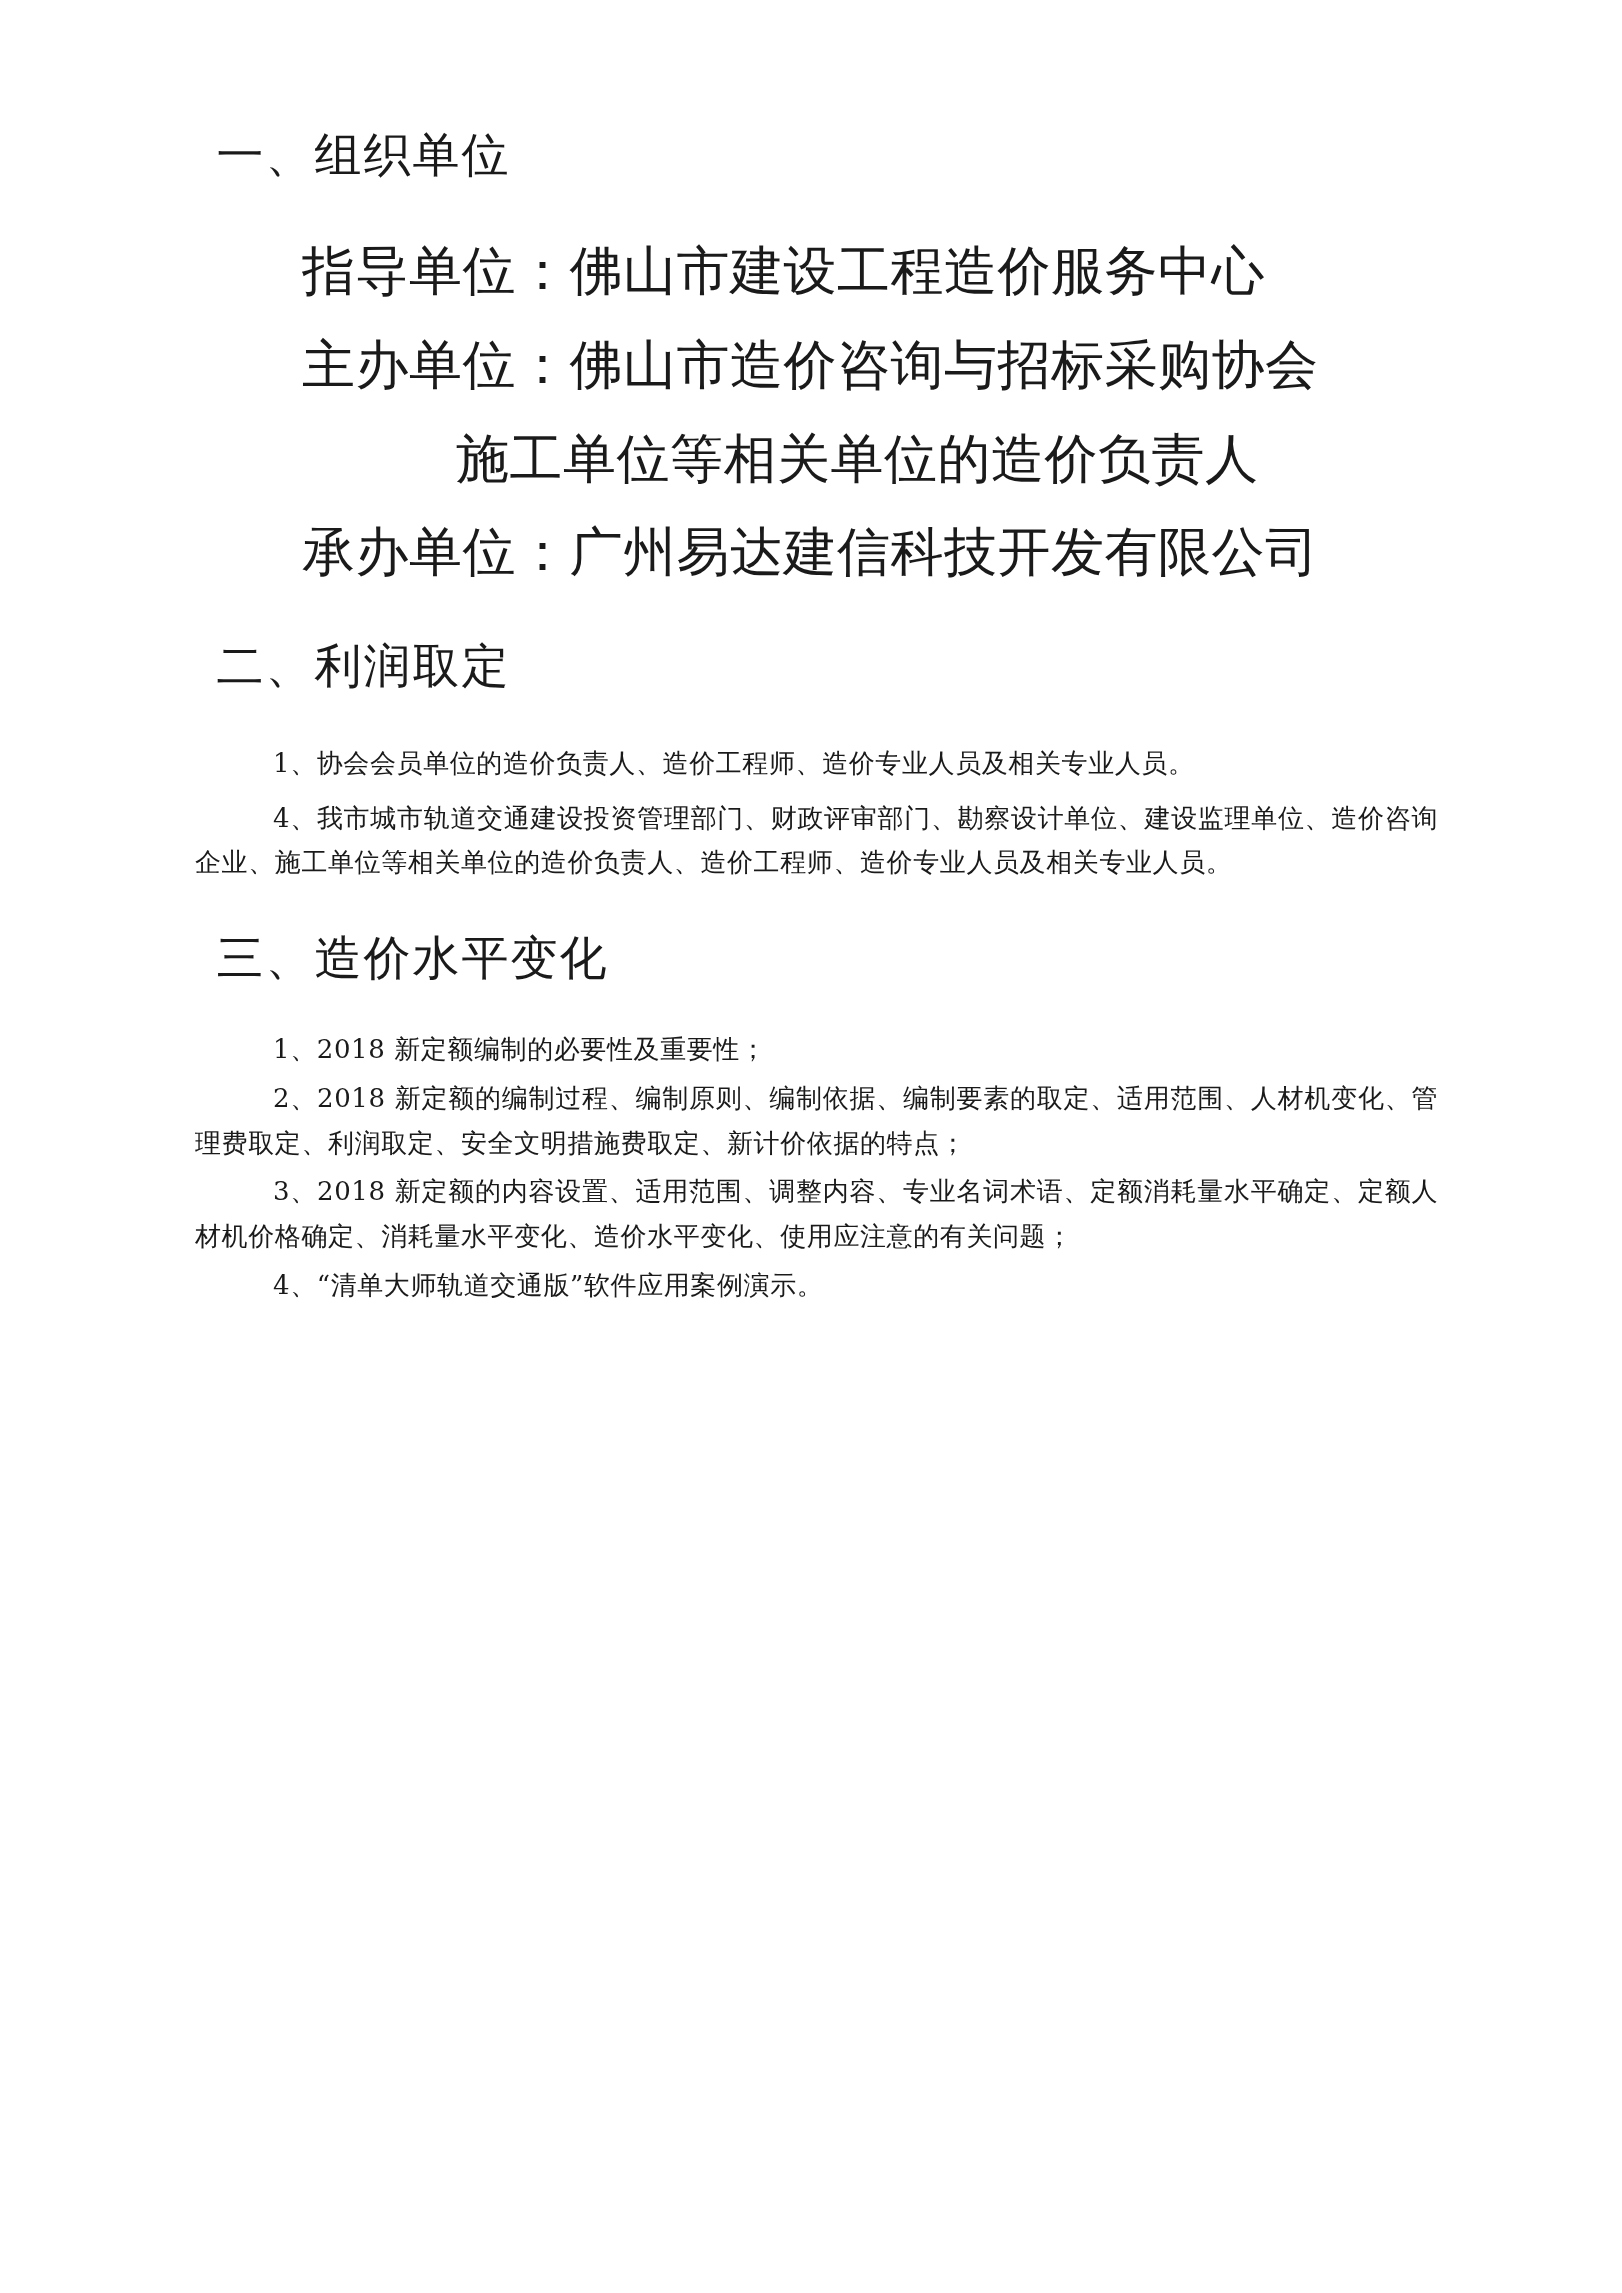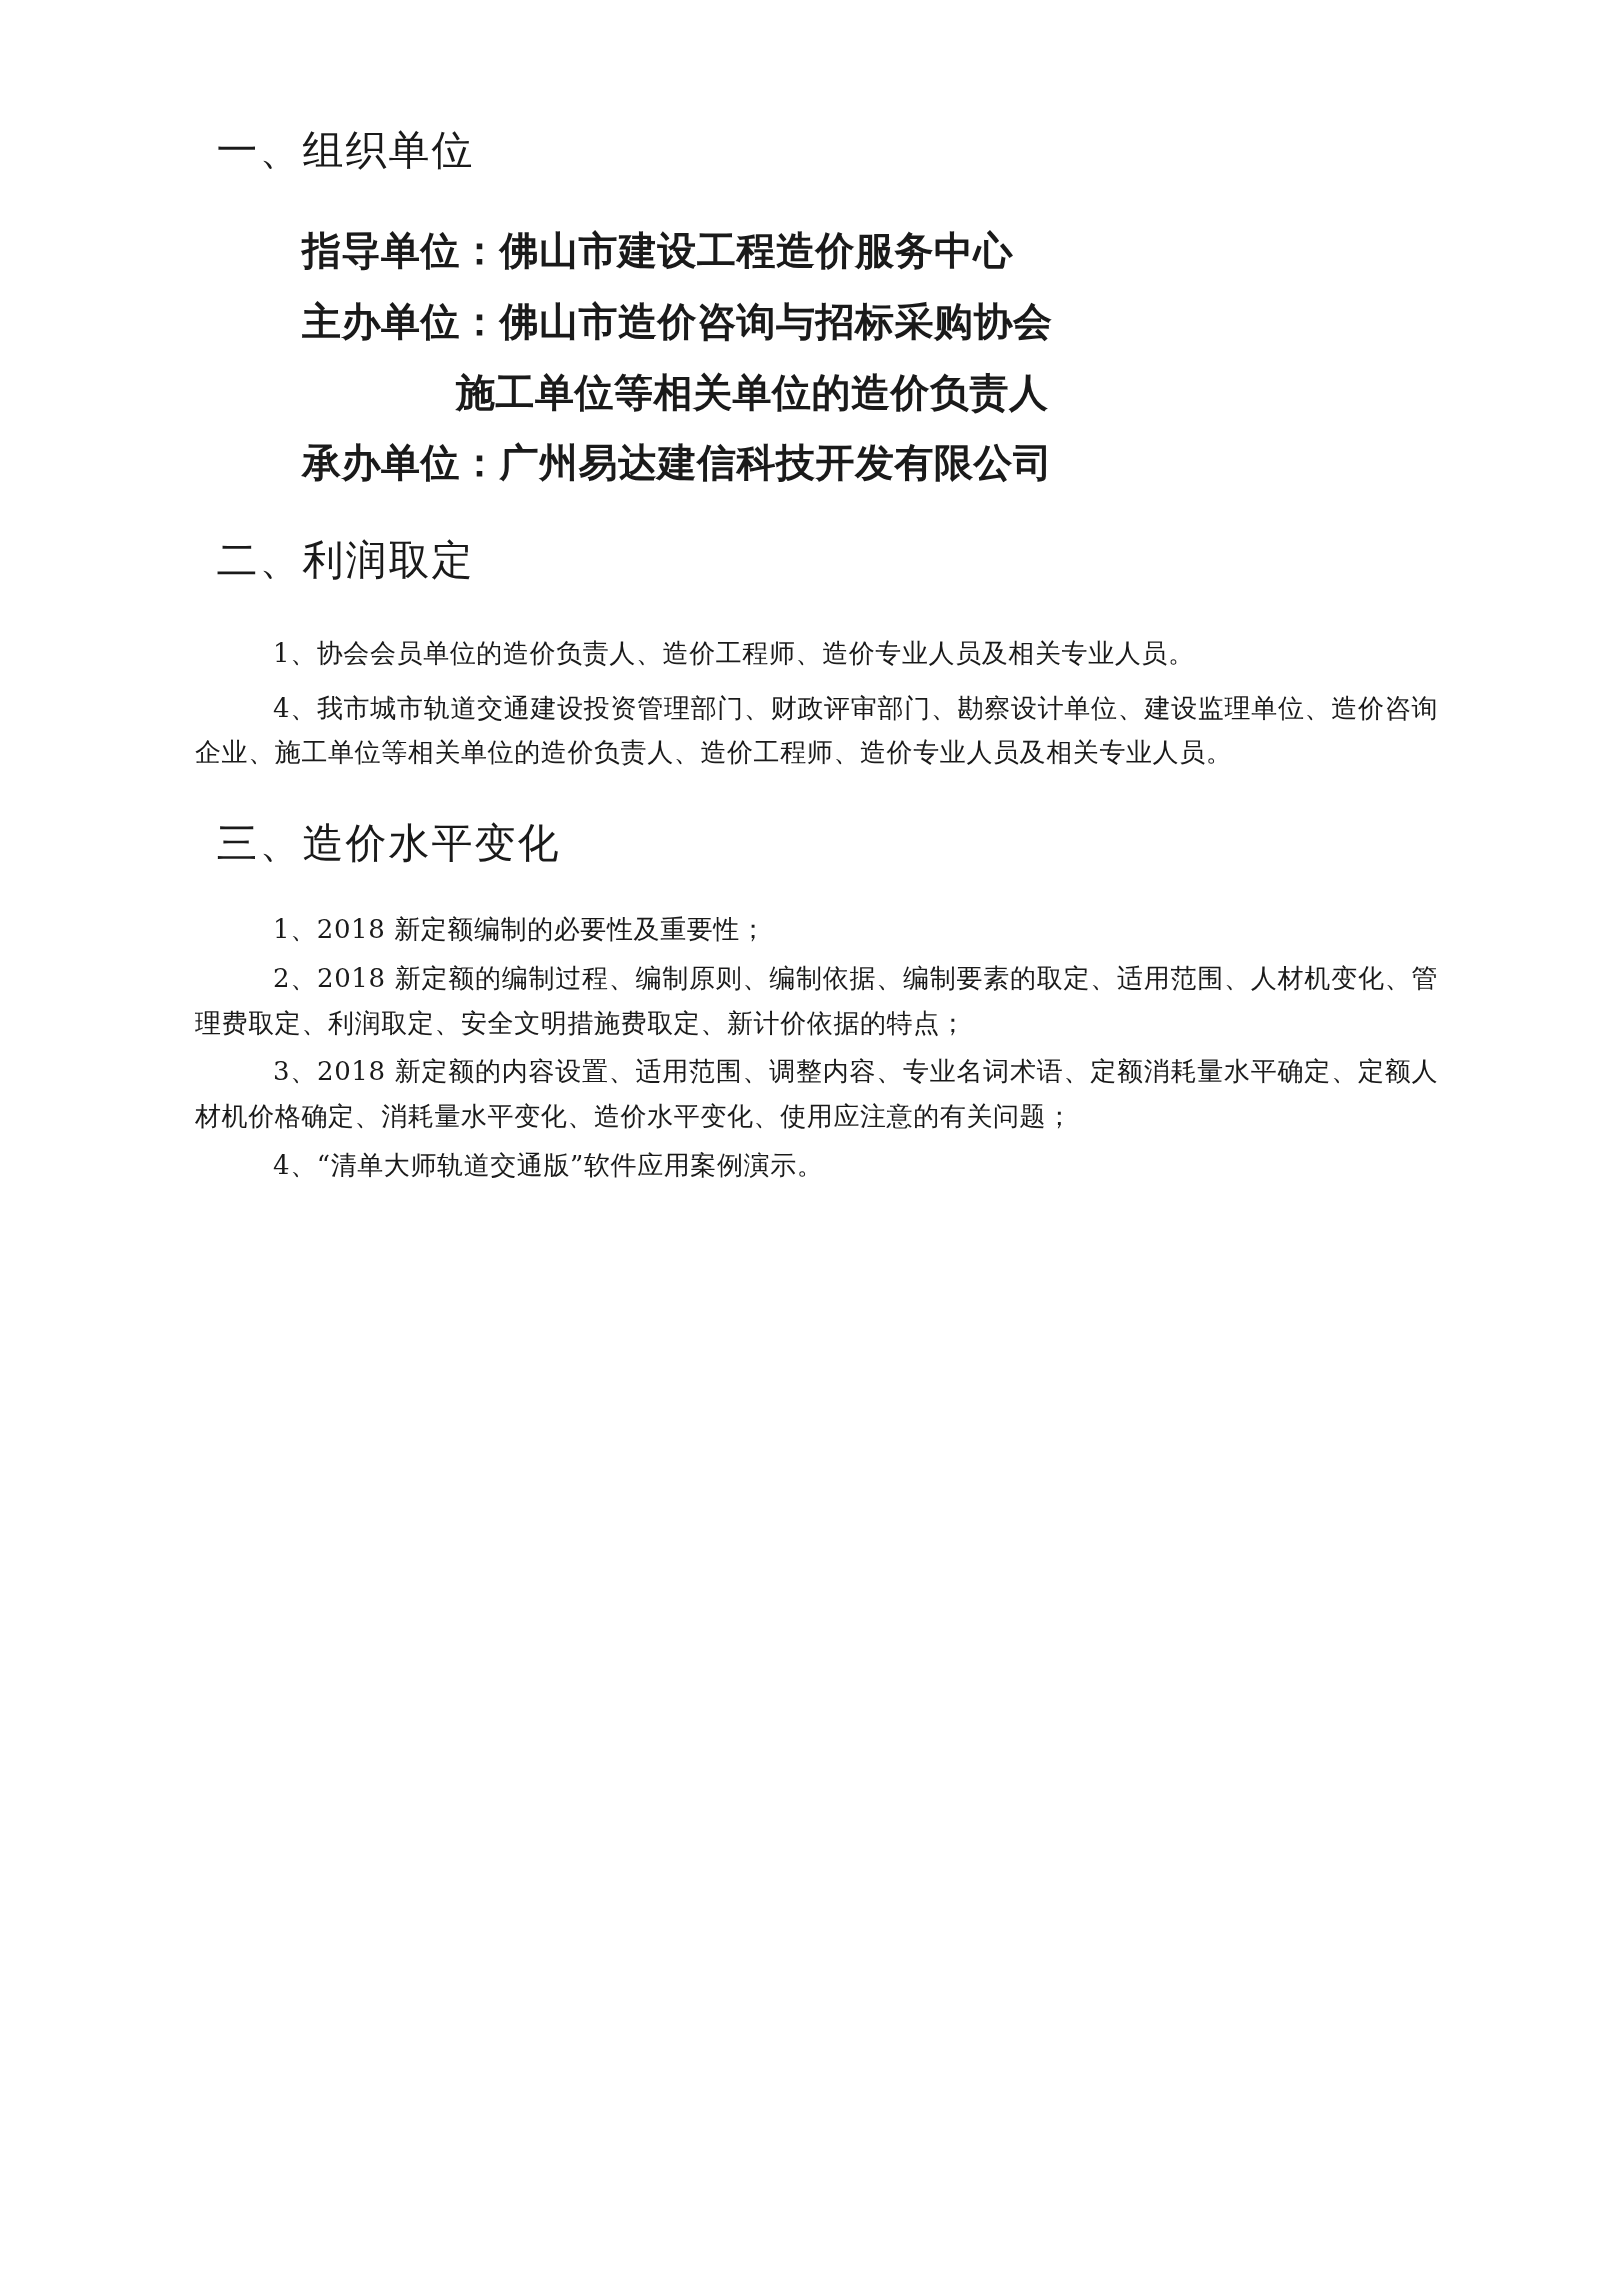--- a/index.html
+++ b/index.html
@@ -19,36 +19,35 @@
     box-sizing: border-box;
     width: 1623px;
     height: 2294px;
     padding: 117px 185px 98px 195px;
   }
   .doc-body {
     font-size: 39px;
     line-height: 1.62;
   }
   .section-heading {
-    font-size: 41px;
+    font-size: 47px;
     letter-spacing: 2px;
     margin: 29px 0 13.7px 0;
     padding-left: 21.5px;
     white-space: pre;
   }
   .section-heading:first-child {
     margin-top: 0;
   }
   .kv-line {
-    font-size: 39px;
+    font-size: 53px;
     padding-left: 107px;
     white-space: pre;
     margin: 7.8px 0;
     letter-spacing: 0.5px;
-    font-weight: bold;
   }
   .kv-line.cont {
     padding-left: 261px;
   }
   .para {
     font-size: 26px;
     text-align: justify;
     text-justify: inter-ideograph;
     text-indent: 78px;
     margin: 9.8px 0 9.8px 0;

